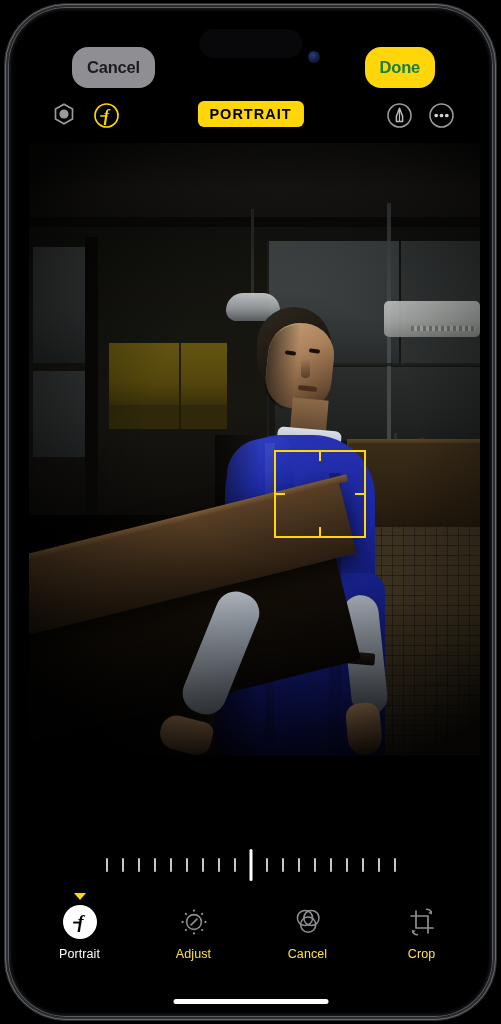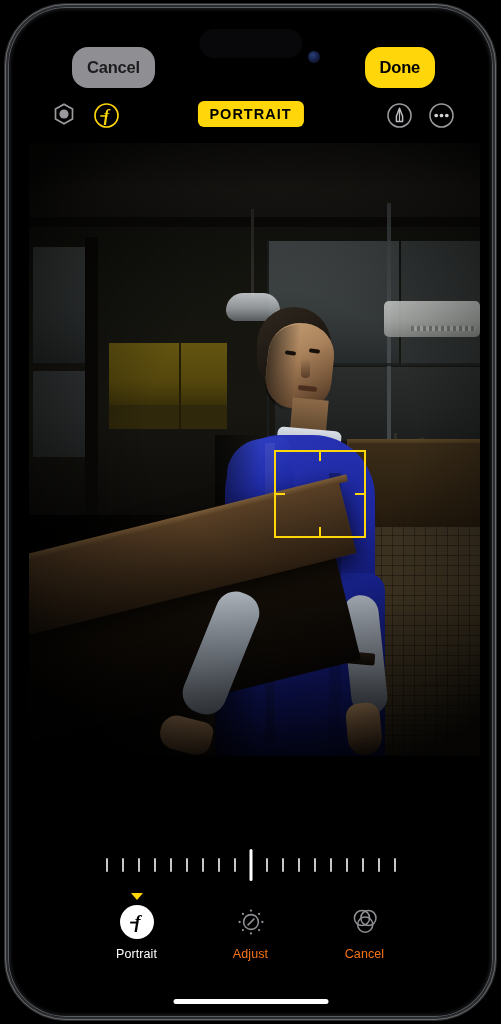--- a/index.html
+++ b/index.html
@@ -89,21 +89,21 @@
     border: none;
     font-family: "Liberation Sans", sans-serif;
     font-size: 16.5px;
     font-weight: bold;
     letter-spacing: -0.2px;
     cursor: pointer;
     display: flex; align-items: center; justify-content: center;
     padding: 0 15px;
   }
   #cancel-button { left: 63px;  background: #8e8e93; color: #1c1c1e; }
-  #done-button   { right: 57px; background: #ffd60a; color: #000000; }
+  #done-button   { right: 57px; background: #ffd60a; color: #15803d; }
 
   
   #tool-row {
     position: absolute;
     left: 0; top: 92px;
     width: 483px; height: 34px;
     z-index: 30;
   }
   .tool-icon {
     position: absolute; top: 0;
@@ -511,21 +511,21 @@
     align-items: center; gap: 7px;
     cursor: pointer;
     position: relative;
   }
   .tab-glyph {
     width: 36px; height: 36px;
     display: flex; align-items: center; justify-content: center;
   }
   .tab-label {
     font-size: 12.5px;
-    color: #f97316;
+    color: #fde047;
     letter-spacing: .1px;
   }
   .tab-item.active .tab-label { color: #fff; }
   #tab-indicator {
     position: absolute;
     top: -11px; left: 50%;
     transform: translateX(-50%);
     width: 0; height: 0;
     border-left: 6px solid transparent;
     border-right: 6px solid transparent;
@@ -742,20 +742,33 @@
         <div class="tab-glyph">
           <svg width="32" height="32" viewBox="0 0 32 32">
             <circle cx="13" cy="12" r="7.6" fill="none" stroke="#8e8e93" stroke-width="1.5"></circle>
             <circle cx="19.4" cy="12" r="7.6" fill="none" stroke="#8e8e93" stroke-width="1.5"></circle>
             <circle cx="16.2" cy="18.6" r="7.6" fill="none" stroke="#8e8e93" stroke-width="1.5"></circle>
           </svg>
         </div>
         <div class="tab-label">Cancel</div>
       </div>
 
+      <div class="tab-item">
+        <div class="tab-glyph">
+          <svg width="32" height="32" viewBox="0 0 32 32">
+            <path d="M10 5 L10 22 L27 22" fill="none" stroke="#8e8e93" stroke-width="1.7" stroke-linecap="round" stroke-linejoin="round"></path>
+            <path d="M5 10 L22 10 L22 27" fill="none" stroke="#8e8e93" stroke-width="1.7" stroke-linecap="round" stroke-linejoin="round"></path>
+            <path d="M20.5 3.2 A5 5 0 0 1 25.4 7.6" fill="none" stroke="#8e8e93" stroke-width="1.5" stroke-linecap="round"></path>
+            <path d="M25.9 4.4 L25.6 8.0 L22.2 7.2" fill="#8e8e93"></path>
+            <path d="M11.5 28.8 A5 5 0 0 1 6.6 24.4" fill="none" stroke="#8e8e93" stroke-width="1.5" stroke-linecap="round"></path>
+            <path d="M6.1 27.6 L6.4 24.0 L9.8 24.8" fill="#8e8e93"></path>
+          </svg>
+        </div>
+        <div class="tab-label">Crop</div>
+      </div>
     </div>
 
     <div id="home-indicator"></div>
   </div>
 
   <div id="frame-bezel"></div>
   <div id="frame-edge-gloss"></div>
   <div class="side-btn" id="btn-silent"></div>
   <div class="side-btn" id="btn-vol-up"></div>
   <div class="side-btn" id="btn-vol-dn"></div>

